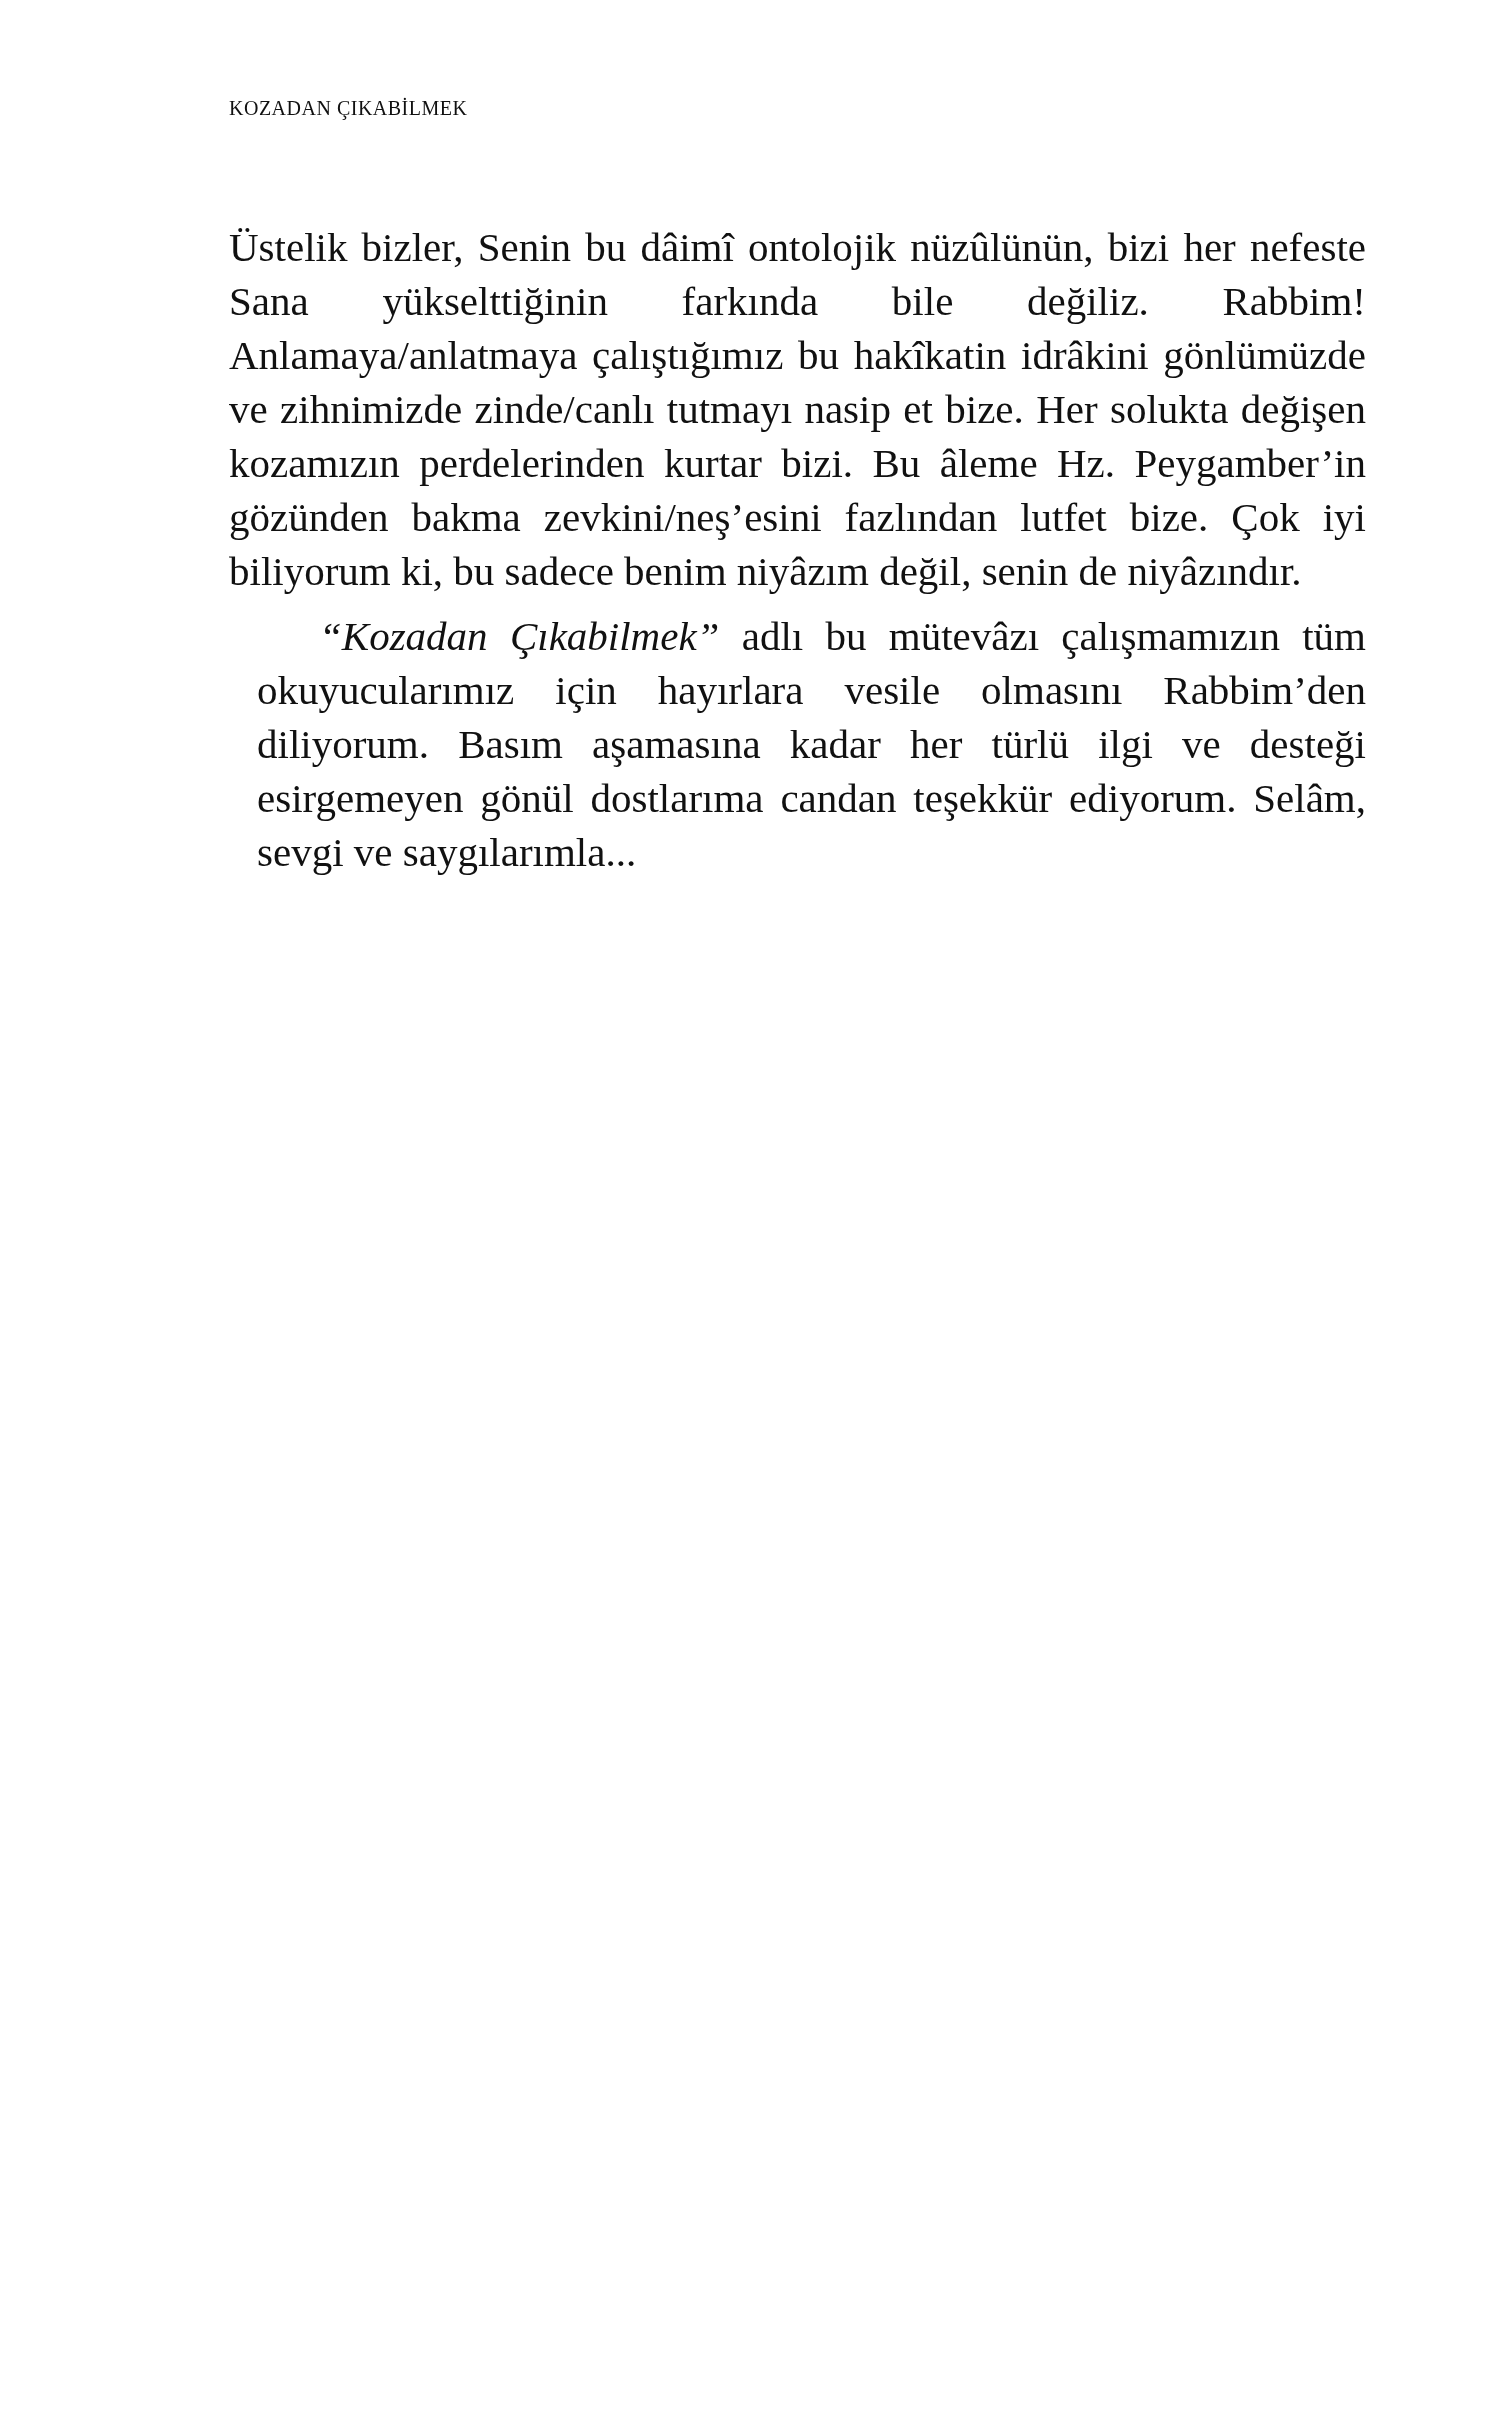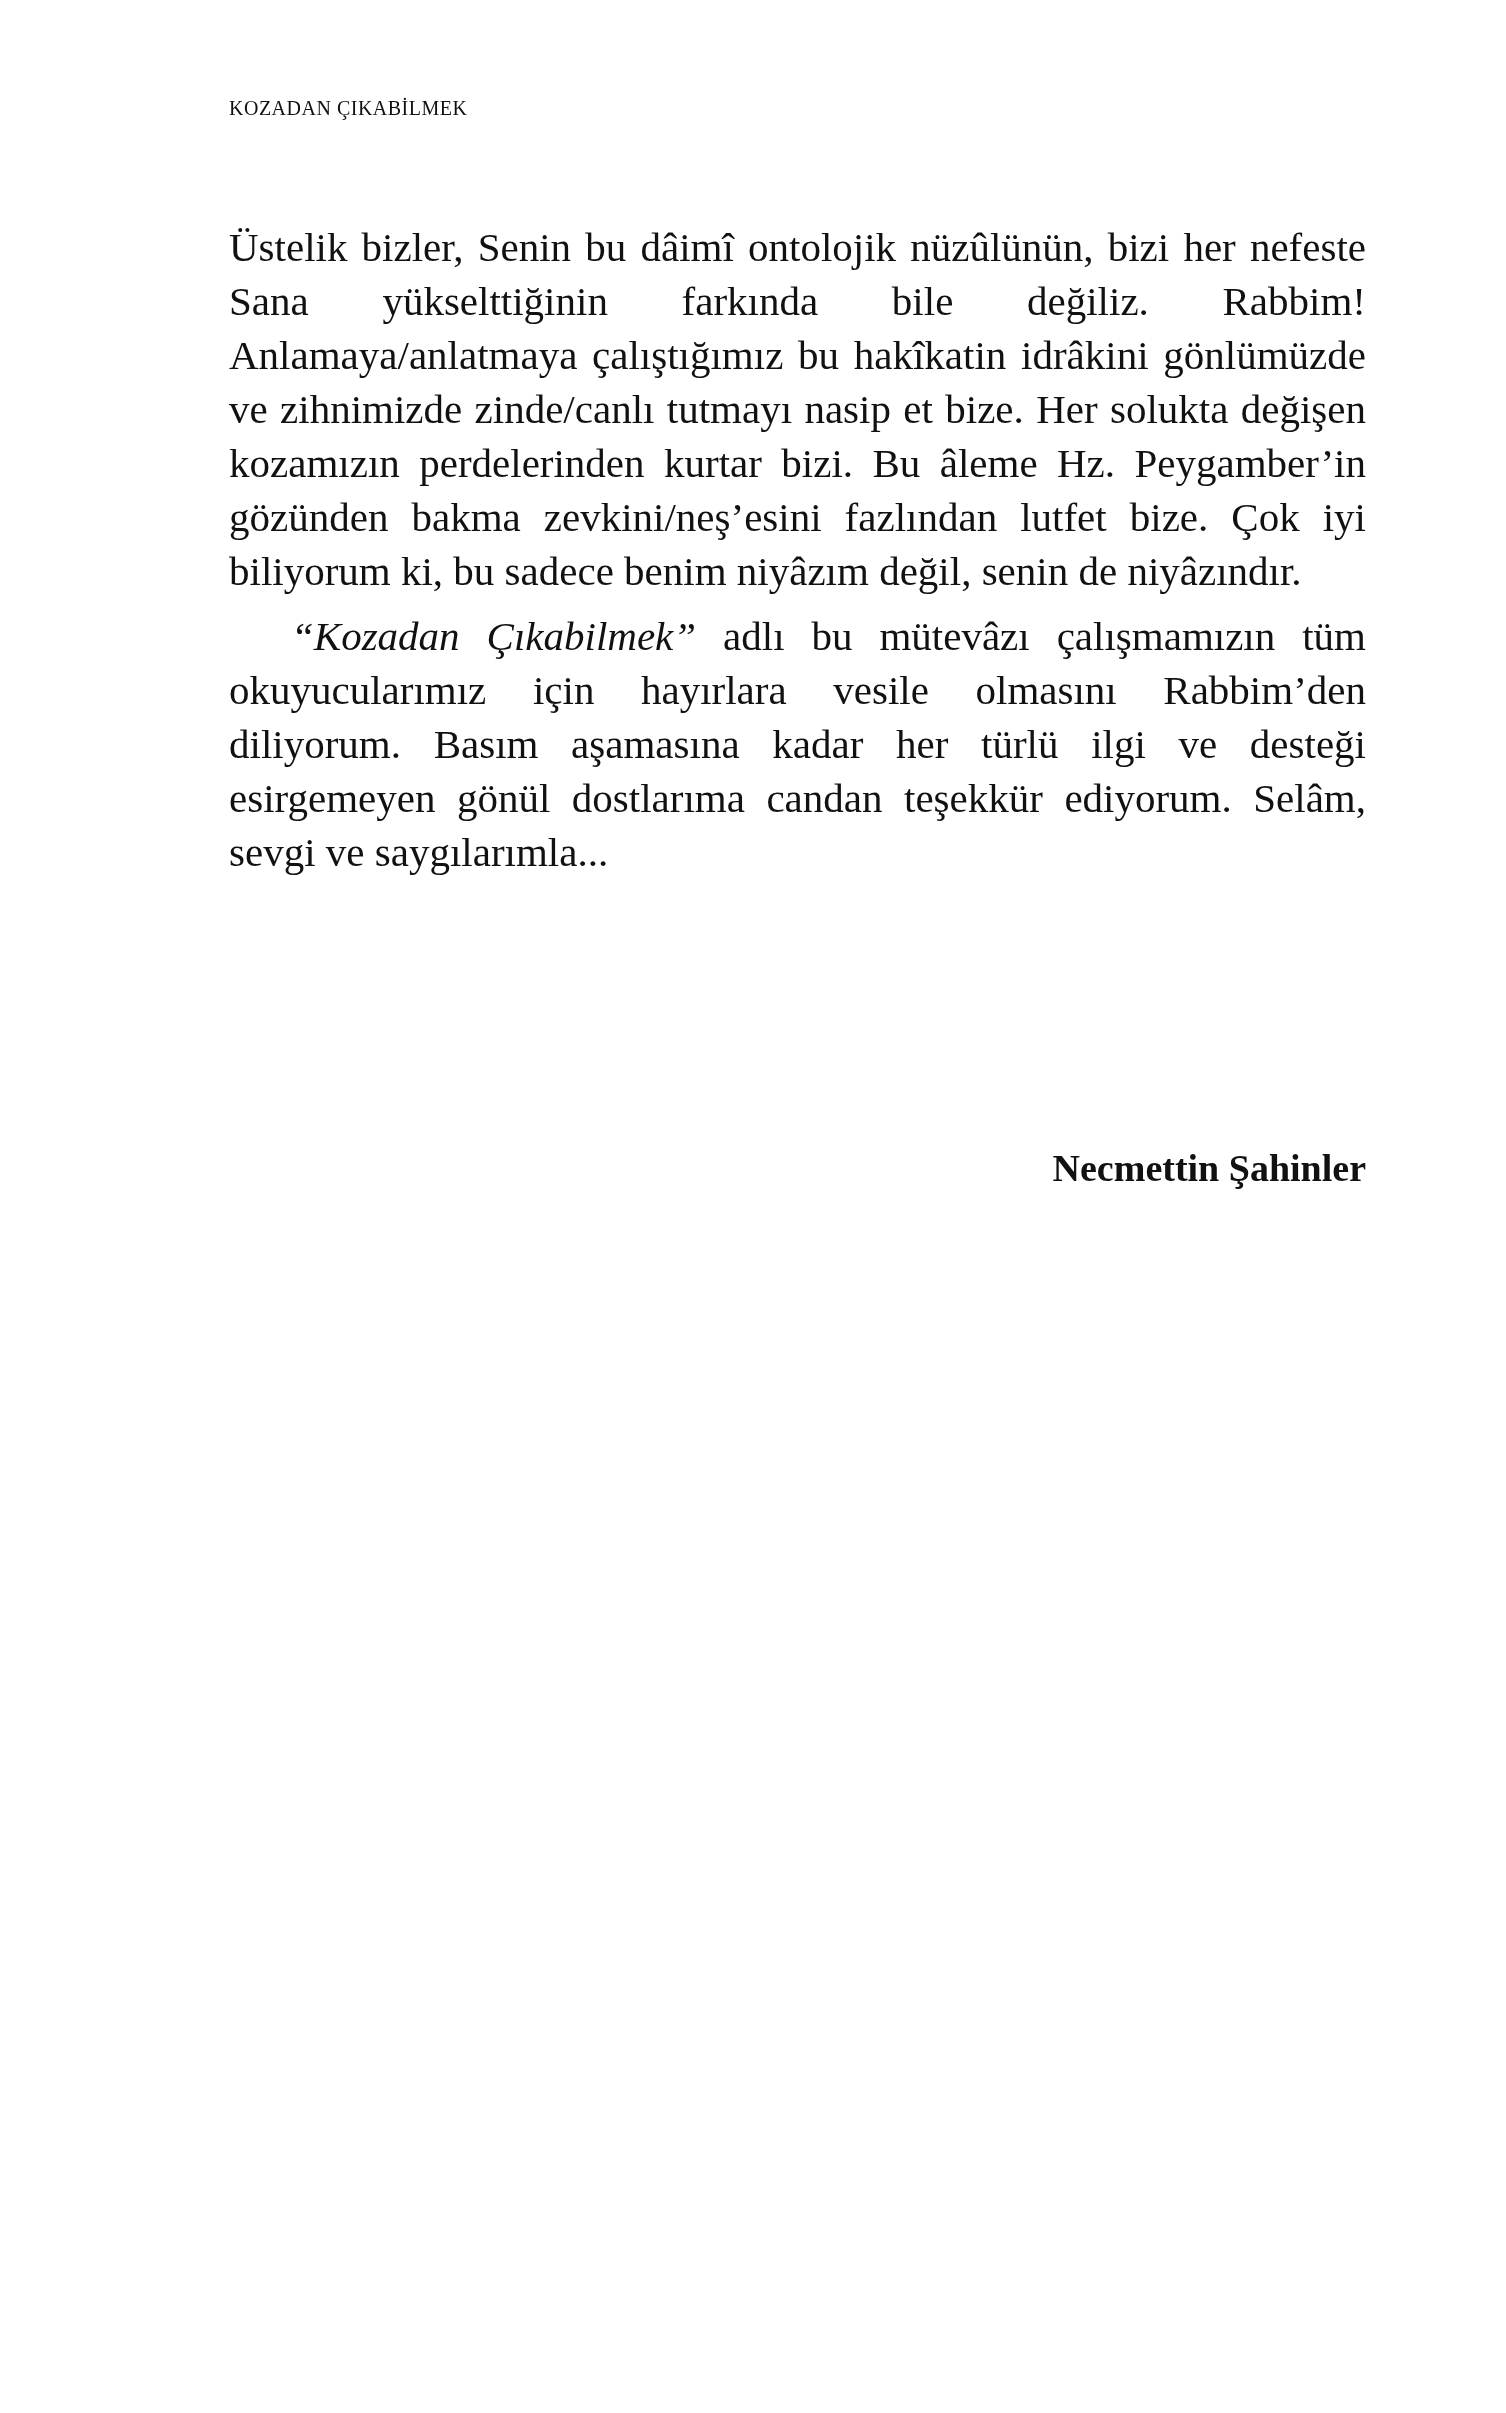--- a/index.html
+++ b/index.html
@@ -3,32 +3,31 @@
   <meta charset="utf-8">
   <style>
     html, body { margin: 0; padding: 0; background: #ffffff; }
     body { width: 1507px; height: 2413px; position: relative; overflow: hidden;
            font-family: "Liberation Serif", "DejaVu Serif", serif; color: #111111; }
     .running-header { position: absolute; left: 229px; top: 91px;
       font-size: 20px; letter-spacing: 0.5px; line-height: 34px; }
     .body-text { position: absolute; left: 229px; width: 1137px; top: 220px;
       font-size: 41px; line-height: 54px; text-align: justify; }
     .body-text p { margin: 0 0 11.4px 0; }
-    .body-text p.indent { text-indent: 62px; }
+    .body-text p.indent { text-indent: 62px; margin-left: 28px; }
     .title-ref { font-style: italic; }
     .signature { position: absolute; right: 141px; top: 1132px; text-align: right; }
     .sig-name { font-size: 38px; font-weight: bold; line-height: 72px; }
     .sig-date, .sig-place { font-size: 38px; font-style: italic; line-height: 72px; }
   </style>
 </head>
 <body>
 
 <div class="running-header">KOZADAN ÇIKABİLMEK</div>
 
 <div class="body-text">
   <p>Üstelik bizler, Senin bu dâimî ontolojik nüzûlünün, bizi her nefeste Sana yükselttiğinin farkında bile değiliz. Rabbim! Anlamaya/anlatmaya çalıştığımız bu hakîkatin idrâkini gönlümüzde ve zihnimizde zinde/canlı tutmayı nasip et bize. Her solukta değişen kozamızın perdelerinden kurtar bizi. Bu âleme Hz. Peygamber’in gözünden bakma zevkini/neş’esini fazlından lutfet bize. Çok iyi biliyorum ki, bu sadece benim niyâzım değil, senin de niyâzındır.</p>
   <p class="indent"><span class="title-ref">“Kozadan Çıkabilmek”</span><span> adlı bu mütevâzı çalışmamızın tüm okuyucularımız için hayırlara vesile olmasını Rabbim’den diliyorum. Basım aşamasına kadar her türlü ilgi ve desteği esirgemeyen gönül dostlarıma candan teşekkür ediyorum. Selâm, sevgi ve saygılarımla...</span></p>
 </div>
 
 <div class="signature">
-  <div class="sig-name">Necmettin Şahinler</div>
 </div>
 
 
 </body></html>

